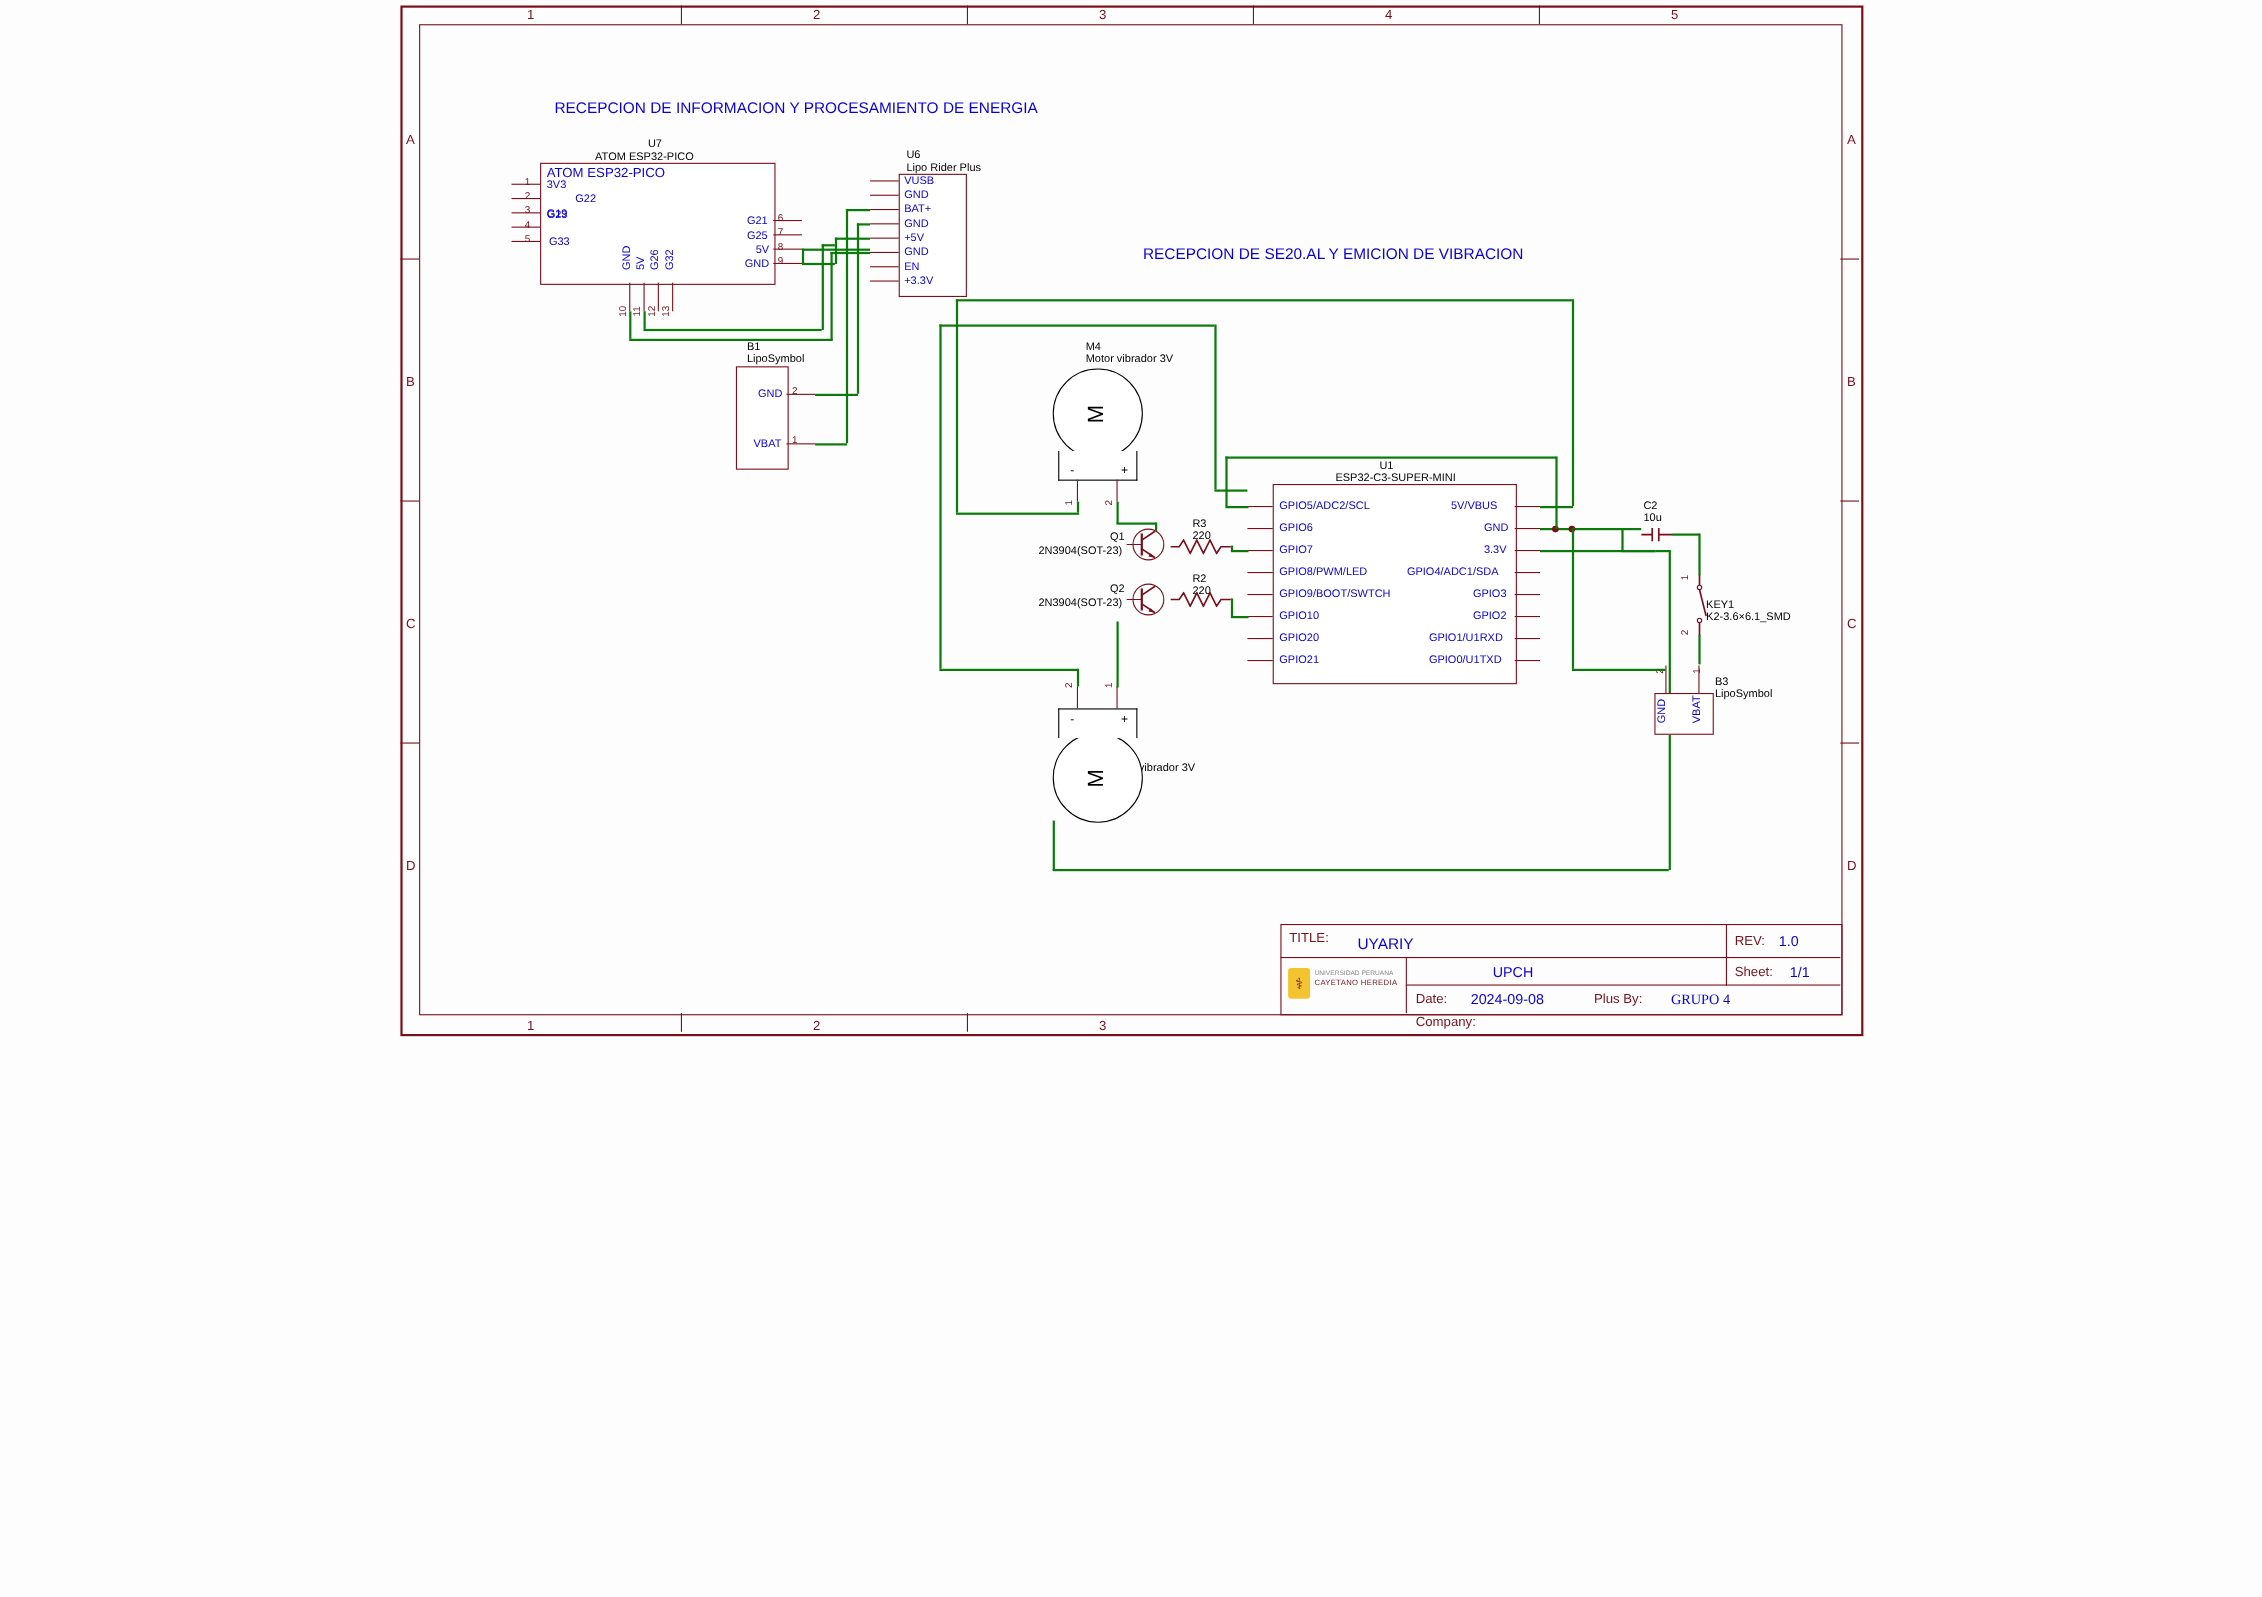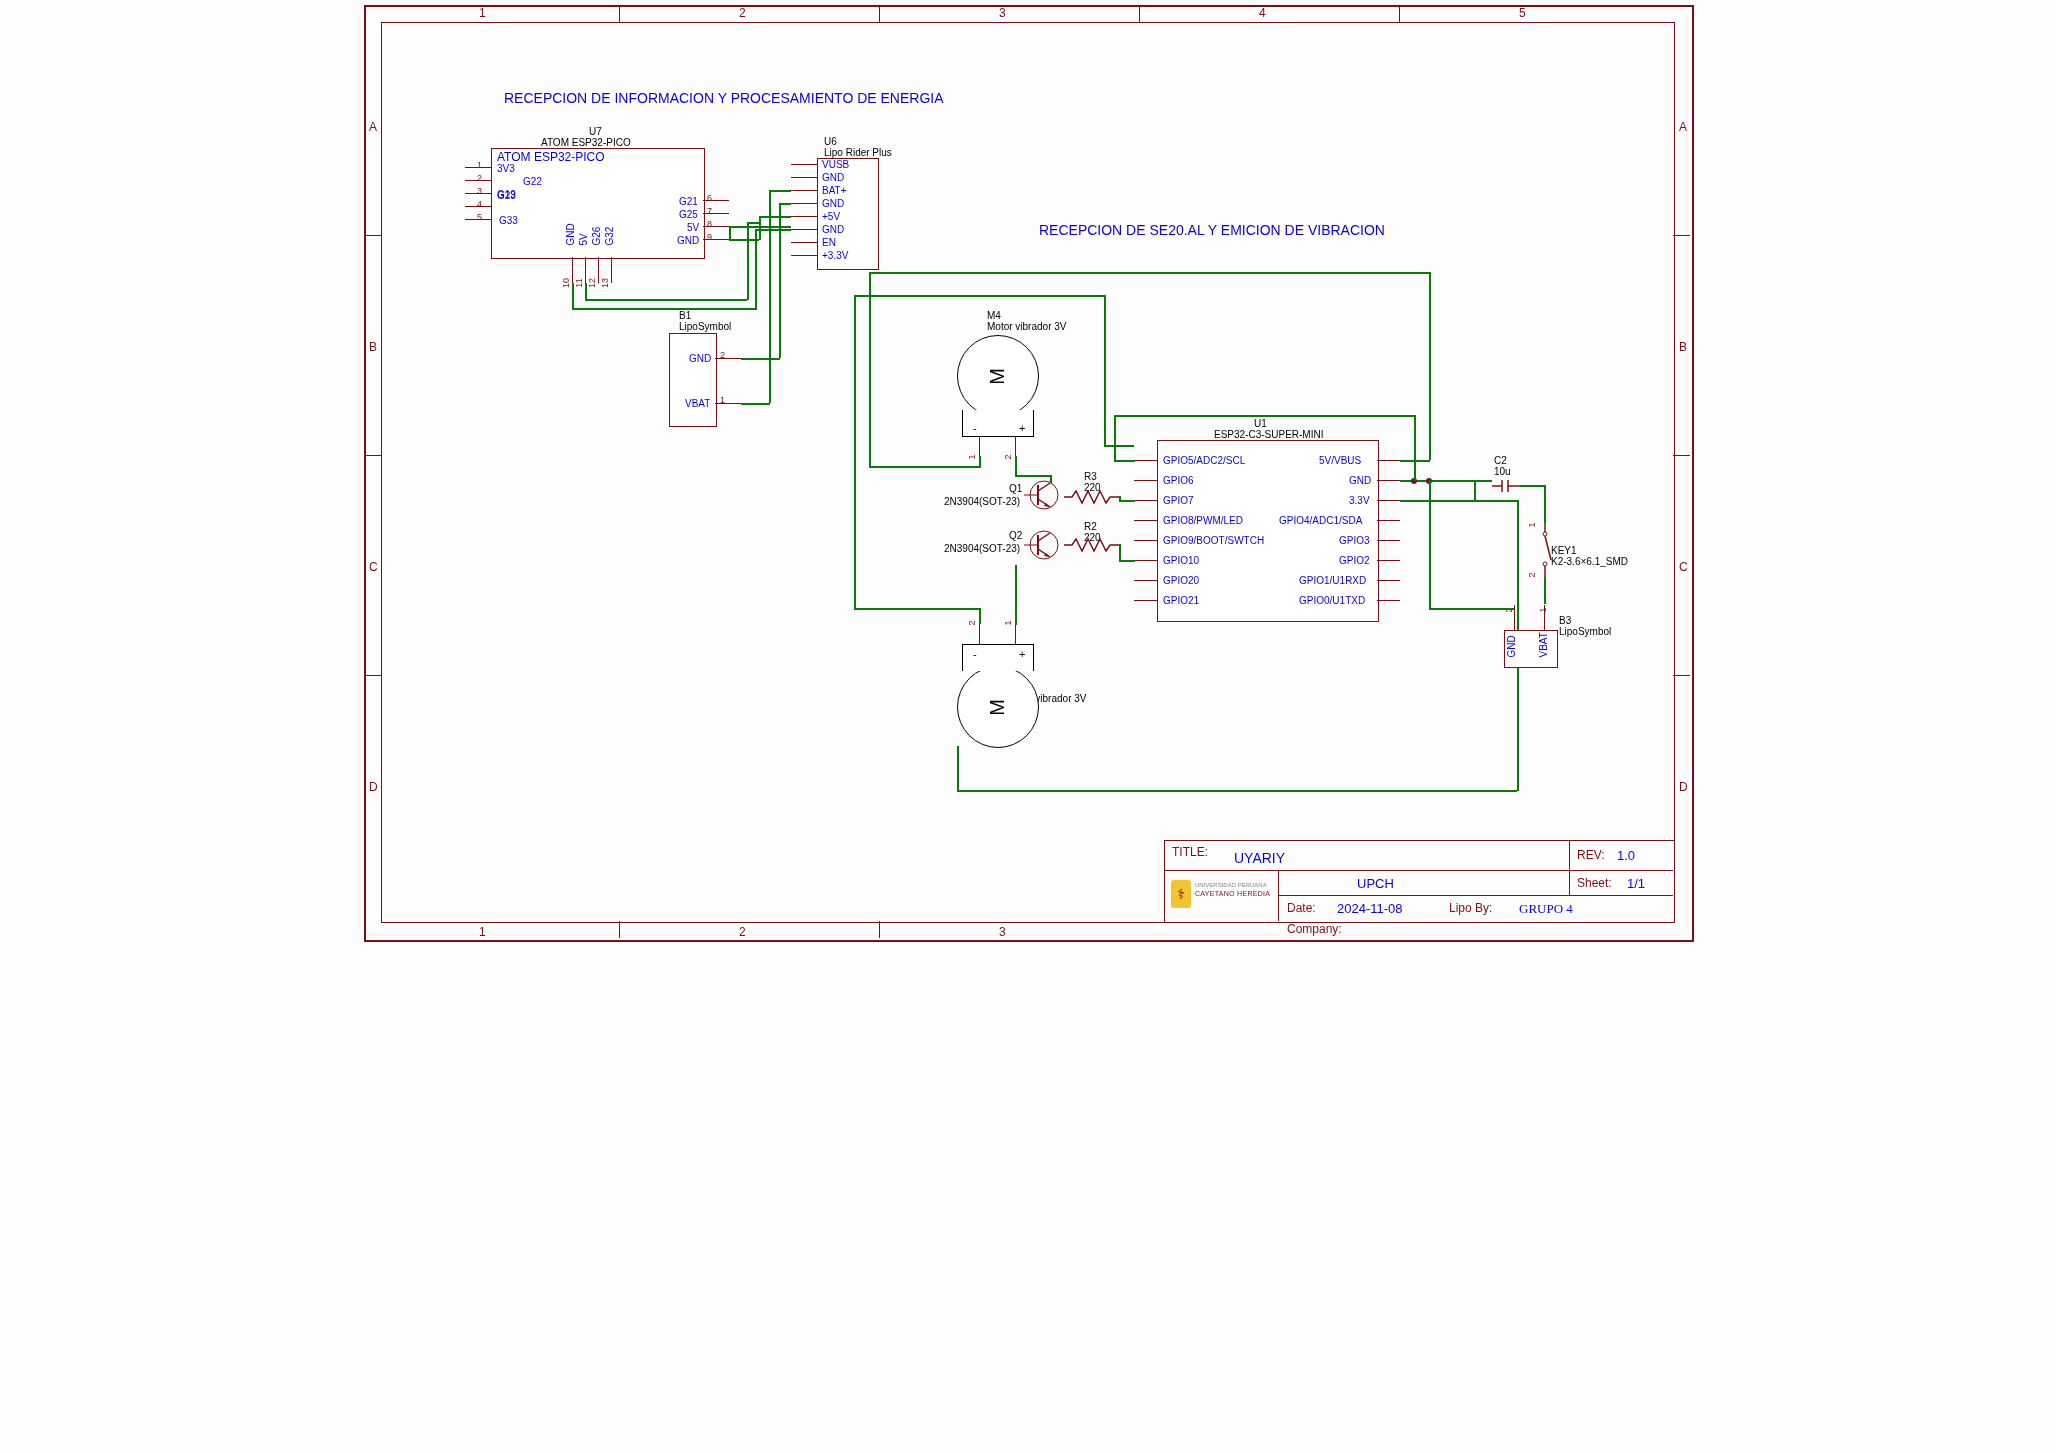--- a/index.html
+++ b/index.html
@@ -425,22 +425,22 @@
 
   <div class="tb-label" style="left:813px;top:845px;">TITLE:</div>
   <div class="tb-value" style="left:875px;top:850px;font-size:14px;">UYARIY</div>
   <div class="tb-label" style="left:1218px;top:848px;">REV:</div>
   <div class="tb-value" style="left:1258px;top:848px;">1.0</div>
   <div class="tb-label" style="left:928px;top:876px;margin-top:46px;">Company:</div>
   <div class="tb-value" style="left:998px;top:876px;">UPCH</div>
   <div class="tb-label" style="left:1218px;top:876px;">Sheet:</div>
   <div class="tb-value" style="left:1268px;top:876px;">1/1</div>
   <div class="tb-label" style="left:928px;top:901px;">Date:</div>
-  <div class="tb-value" style="left:978px;top:901px;">2024-11-08</div>
-  <div class="tb-label" style="left:1090px;top:901px;">Lipo By:</div>
+  <div class="tb-value" style="left:978px;top:901px;">2024-09-08</div>
+  <div class="tb-label" style="left:1090px;top:901px;">Plus By:</div>
   <div class="tb-value" style="left:1160px;top:901px;font-family:Liberation Serif, serif;">GRUPO 4</div>
 
   <div class="absolute" style="left:812px;top:880px;width:20px;height:28px;background:#f4c430;border-radius:3px;display:flex;align-items:center;justify-content:center;">
     <span style="color:#7a0f1a;font-size:14px;">⚕</span>
   </div>
   <div class="logo" style="left:836px;top:882px;font-size:6px;color:#888;">UNIVERSIDAD PERUANA</div>
   <div class="logo" style="left:836px;top:890px;font-size:7px;letter-spacing:0.3px;">CAYETANO HEREDIA</div>
 
 </div>
 

